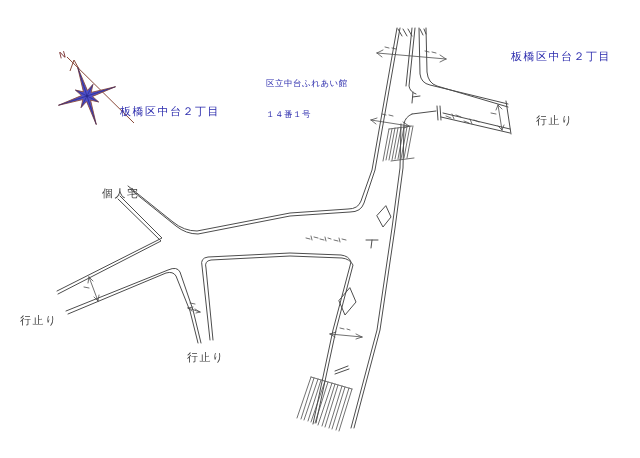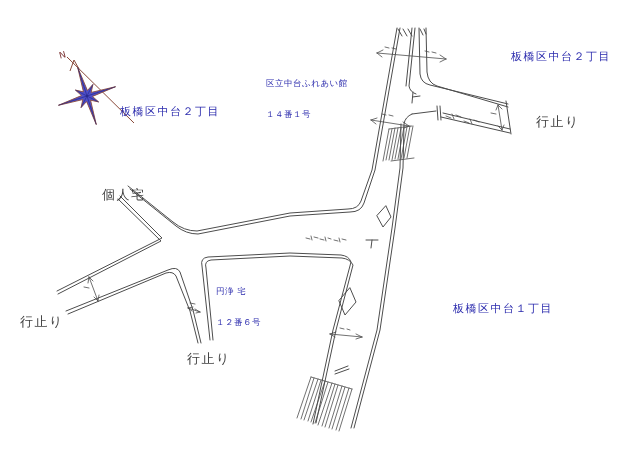--- a/index.html
+++ b/index.html
@@ -4,21 +4,21 @@
 <style>
   html,body{margin:0;padding:0;background:#fff;}
   .stage{
     position:relative;width:640px;height:458px;background:#ffffff;
     overflow:hidden;font-family:"DejaVu Sans",sans-serif;
   }
   .stage svg{position:absolute;left:0;top:0;}
   .lbl{position:absolute;white-space:pre;line-height:1.1;}
   .big{font-size:11px;letter-spacing:1.5px;color:#2a2aad;}
   .sm{font-size:8.5px;color:#2a2aad;letter-spacing:0.5px;}
-  .blk{font-size:13px;letter-spacing:1.5px;color:#3f3f3f;}
+  .blk{font-size:11px;letter-spacing:1.5px;color:#3f3f3f;font-family:Liberation Mono, monospace;}
   .center{}
   .ln{line-height:13px;}
 </style>
 </head>
 <body>
 
 <div class="stage">
 
   <svg width="640" height="458" viewBox="0 0 640 458">
 
@@ -99,32 +99,27 @@
         <path d="M0,-30 L0,30 M-30,0 L30,0 M-9.2,-9.2 L9.2,9.2 M9.2,-9.2 L-9.2,9.2" stroke="#1d1d7a" stroke-width="0.5" fill="none"></path>
       </g>
       <text x="-28" y="-38" font-size="9" fill="#7a3030" transform="rotate(-15 -25 -41)">N</text>
     </g>
   </svg>
 
   <div class="lbl big" style="left:120px;top:106px">板橋区中台２丁目</div>
 
   <div class="lbl big" style="left:511px;top:51px">板橋区中台２丁目</div>
 
-  <div class="lbl big" style="left:453px;top:303px">板橋区中台１丁目</div>
 
   <div class="lbl sm center" style="left:266px;top:58px;width:90px">
     <div class="ln">区立中台ふれあい館</div>
     <div class="ln">１４番１号</div>
   </div>
 
 
-  <div class="lbl sm" style="left:216px;top:266px">
-    <div class="ln">円浄 宅</div>
-    <div class="ln">１２番６号</div>
-  </div>
 
   <div class="lbl blk" style="left:102px;top:188px">個人宅</div>
 
   <div class="lbl blk" style="left:536px;top:115px">行止り</div>
 
   <div class="lbl blk" style="left:20px;top:315px">行止り</div>
 
   <div class="lbl blk" style="left:187px;top:352px">行止り</div>
 
 </div>

